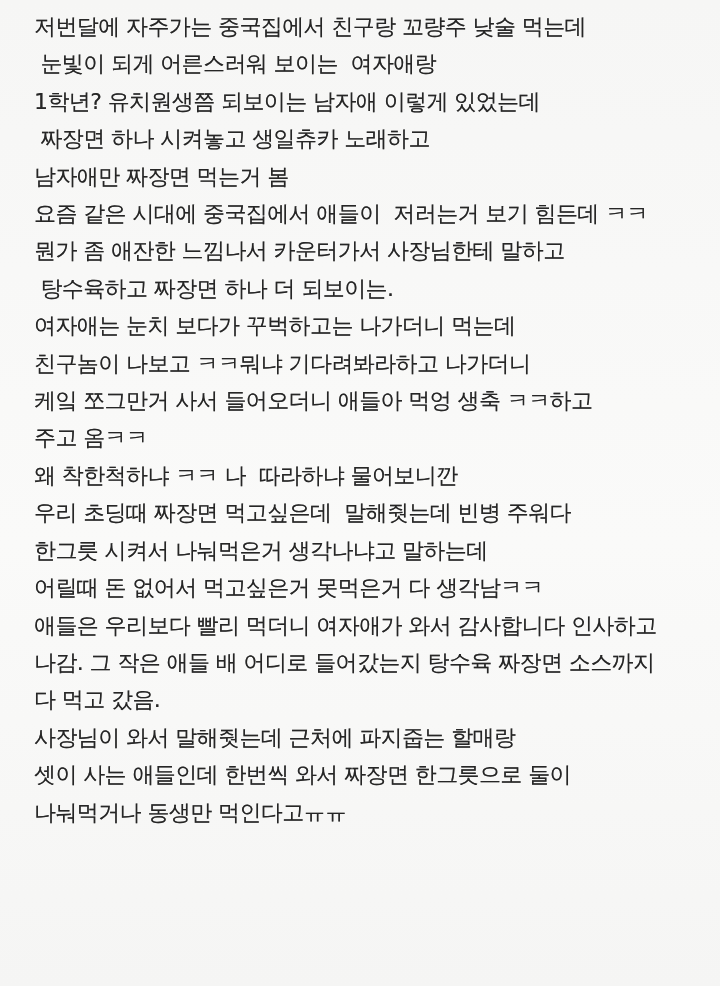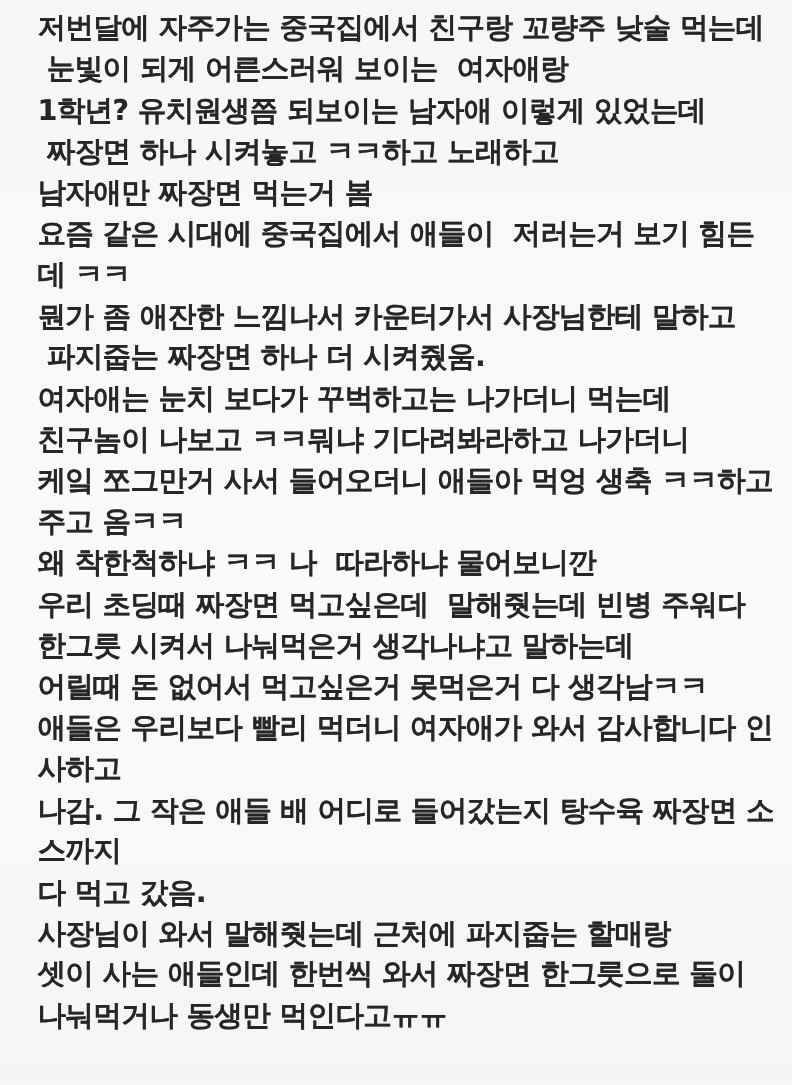--- a/index.html
+++ b/index.html
@@ -14,41 +14,41 @@
     font-family: "DejaVu Sans", "Liberation Sans", sans-serif;
   }
   .page {
     box-sizing: border-box;
     width: 720px;
     height: 986px;
     padding: 8px 14px 0 34px;
     background: linear-gradient(180deg, #f6f6f5 0%, #fafaf9 55%, #f5f5f4 100%);
   }
   .line {
-    font-size: 26px;
-    font-weight: 700;
+    font-size: 22px;
+    font-weight: 400;
     line-height: 37.4px;
     color: #262626;
     letter-spacing: -0.6px;
     white-space: pre-wrap;
     text-shadow: 0 0 0.6px rgba(40,40,40,0.55);
   }
 </style>
 </head>
 <body>
 
 <div class="page">
   <div class="line">저번달에 자주가는 중국집에서 친구랑 꼬량주 낮술 먹는데</div>
   <div class="line"> 눈빛이 되게 어른스러워 보이는  여자애랑</div>
   <div class="line">1학년? 유치원생쯤 되보이는 남자애 이렇게 있었는데</div>
-  <div class="line"> 짜장면 하나 시켜놓고 ㅋㅋ하고 노래하고</div>
+  <div class="line"> 짜장면 하나 시켜놓고 생일츄카 노래하고</div>
   <div class="line">남자애만 짜장면 먹는거 봄</div>
   <div class="line">요즘 같은 시대에 중국집에서 애들이  저러는거 보기 힘든데 ㅋㅋ</div>
   <div class="line">뭔가 좀 애잔한 느낌나서 카운터가서 사장님한테 말하고</div>
-  <div class="line"> 파지줍는 짜장면 하나 더 시켜줬움.</div>
+  <div class="line"> 탕수육하고 짜장면 하나 더 되보이는.</div>
   <div class="line">여자애는 눈치 보다가 꾸벅하고는 나가더니 먹는데</div>
   <div class="line">친구놈이 나보고 ㅋㅋ뭐냐 기다려봐라하고 나가더니</div>
   <div class="line">케잌 쪼그만거 사서 들어오더니 애들아 먹엉 생축 ㅋㅋ하고</div>
   <div class="line">주고 옴ㅋㅋ</div>
   <div class="line">왜 착한척하냐 ㅋㅋ 나  따라하냐 물어보니깐</div>
   <div class="line">우리 초딩때 짜장면 먹고싶은데  말해줫는데 빈병 주워다</div>
   <div class="line">한그릇 시켜서 나눠먹은거 생각나냐고 말하는데</div>
   <div class="line">어릴때 돈 없어서 먹고싶은거 못먹은거 다 생각남ㅋㅋ</div>
   <div class="line">애들은 우리보다 빨리 먹더니 여자애가 와서 감사합니다 인사하고</div>
   <div class="line">나감. 그 작은 애들 배 어디로 들어갔는지 탕수육 짜장면 소스까지</div>

